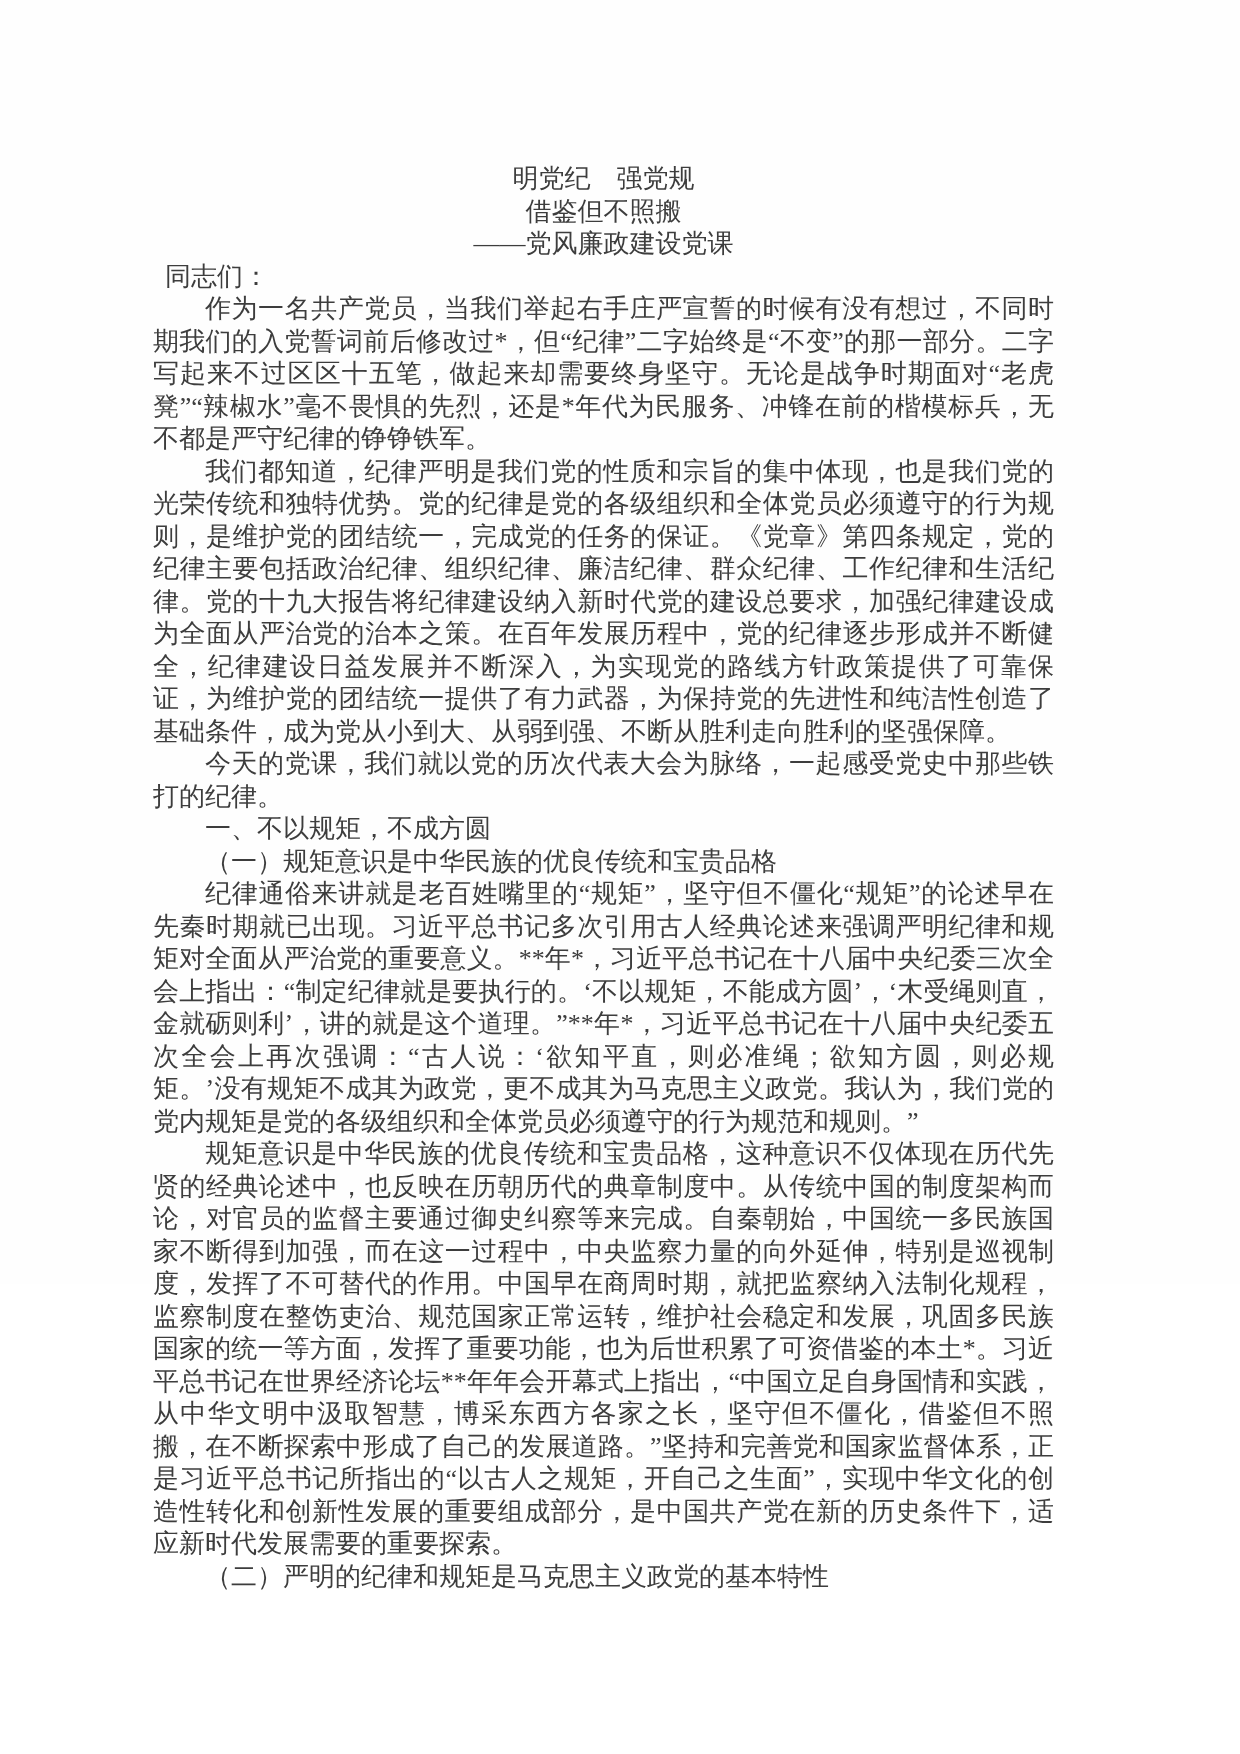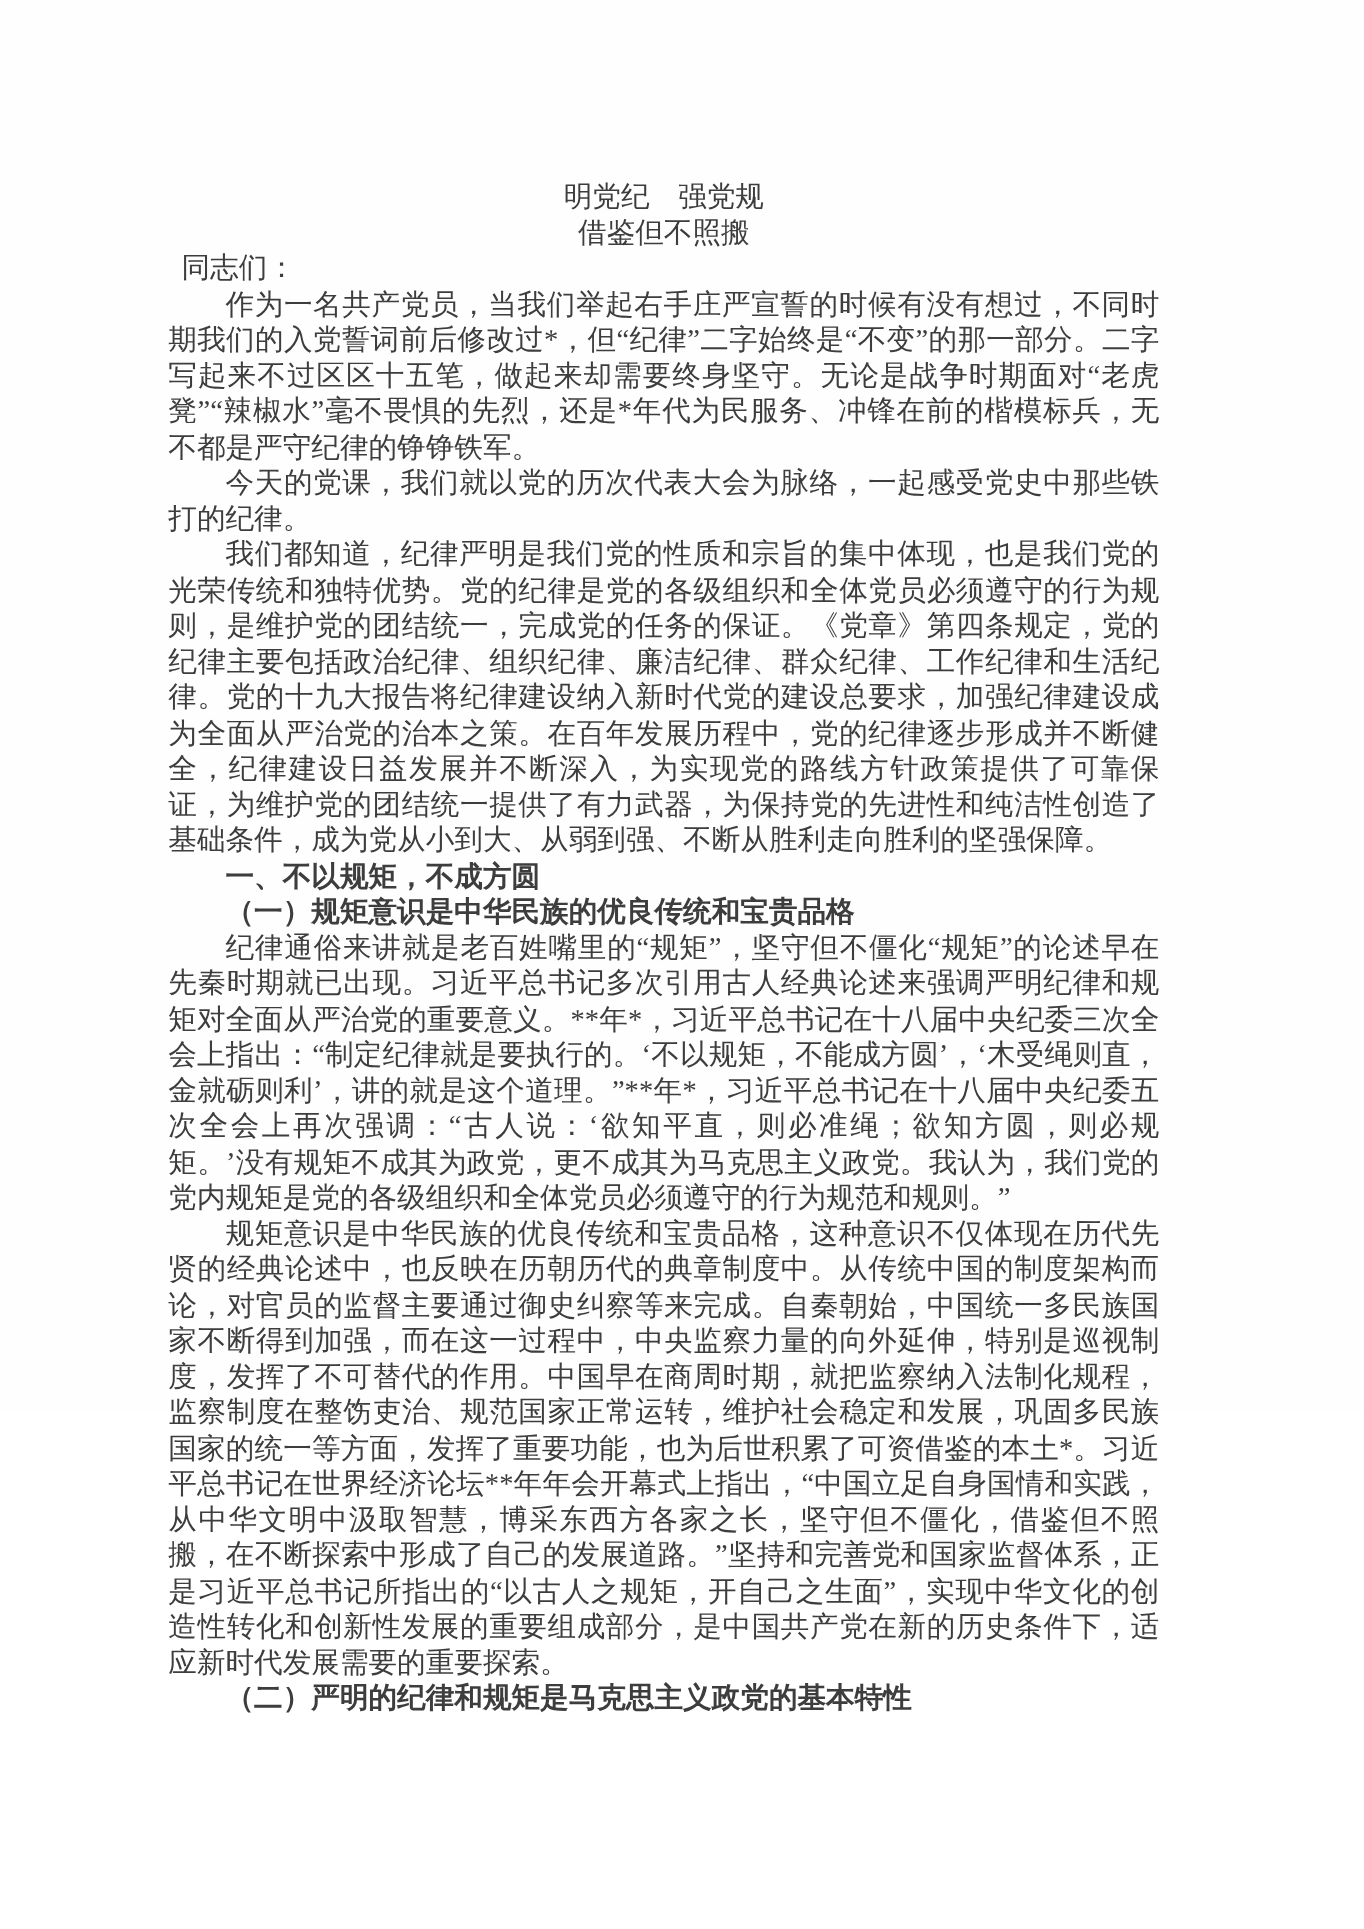--- a/index.html
+++ b/index.html
@@ -35,33 +35,34 @@
   }
   .doc p.t {
     text-align: center;
     text-indent: 0;
   }
   .doc p.s {
     text-indent: 0;
     margin-left: 12px;
   }
   .doc p.h {
-    font-weight: bold;
+    font-weight: normal;
   }
 </style>
 </head>
 <body>
 
 <div class="page">
   <div class="doc">
     <p class="t">明党纪　强党规</p>
     <p class="t">借鉴但不照搬</p>
+    <p class="t">——党风廉政建设党课</p>
     <p class="s">同志们：</p>
     <p class="p">作为一名共产党员，当我们举起右手庄严宣誓的时候有没有想过，不同时期我们的入党誓词前后修改过*，但“纪律”二字始终是“不变”的那一部分。二字写起来不过区区十五笔，做起来却需要终身坚守。无论是战争时期面对“老虎凳”“辣椒水”毫不畏惧的先烈，还是*年代为民服务、冲锋在前的楷模标兵，无不都是严守纪律的铮铮铁军。</p>
+    <p class="p">我们都知道，纪律严明是我们党的性质和宗旨的集中体现，也是我们党的光荣传统和独特优势。党的纪律是党的各级组织和全体党员必须遵守的行为规则，是维护党的团结统一，完成党的任务的保证。《党章》第四条规定，党的纪律主要包括政治纪律、组织纪律、廉洁纪律、群众纪律、工作纪律和生活纪律。党的十九大报告将纪律建设纳入新时代党的建设总要求，加强纪律建设成为全面从严治党的治本之策。在百年发展历程中，党的纪律逐步形成并不断健全，纪律建设日益发展并不断深入，为实现党的路线方针政策提供了可靠保证，为维护党的团结统一提供了有力武器，为保持党的先进性和纯洁性创造了基础条件，成为党从小到大、从弱到强、不断从胜利走向胜利的坚强保障。</p>
     <p class="p">今天的党课，我们就以党的历次代表大会为脉络，一起感受党史中那些铁打的纪律。</p>
-    <p class="p">我们都知道，纪律严明是我们党的性质和宗旨的集中体现，也是我们党的光荣传统和独特优势。党的纪律是党的各级组织和全体党员必须遵守的行为规则，是维护党的团结统一，完成党的任务的保证。《党章》第四条规定，党的纪律主要包括政治纪律、组织纪律、廉洁纪律、群众纪律、工作纪律和生活纪律。党的十九大报告将纪律建设纳入新时代党的建设总要求，加强纪律建设成为全面从严治党的治本之策。在百年发展历程中，党的纪律逐步形成并不断健全，纪律建设日益发展并不断深入，为实现党的路线方针政策提供了可靠保证，为维护党的团结统一提供了有力武器，为保持党的先进性和纯洁性创造了基础条件，成为党从小到大、从弱到强、不断从胜利走向胜利的坚强保障。</p>
     <p class="h">一、不以规矩，不成方圆</p>
     <p class="h">（一）规矩意识是中华民族的优良传统和宝贵品格</p>
     <p class="p">纪律通俗来讲就是老百姓嘴里的“规矩”，坚守但不僵化“规矩”的论述早在先秦时期就已出现。习近平总书记多次引用古人经典论述来强调严明纪律和规矩对全面从严治党的重要意义。**年*，习近平总书记在十八届中央纪委三次全会上指出：“制定纪律就是要执行的。‘不以规矩，不能成方圆’，‘木受绳则直，金就砺则利’，讲的就是这个道理。”**年*，习近平总书记在十八届中央纪委五次全会上再次强调：“古人说：‘欲知平直，则必准绳；欲知方圆，则必规矩。’没有规矩不成其为政党，更不成其为马克思主义政党。我认为，我们党的党内规矩是党的各级组织和全体党员必须遵守的行为规范和规则。”</p>
     <p class="p">规矩意识是中华民族的优良传统和宝贵品格，这种意识不仅体现在历代先贤的经典论述中，也反映在历朝历代的典章制度中。从传统中国的制度架构而论，对官员的监督主要通过御史纠察等来完成。自秦朝始，中国统一多民族国家不断得到加强，而在这一过程中，中央监察力量的向外延伸，特别是巡视制度，发挥了不可替代的作用。中国早在商周时期，就把监察纳入法制化规程，监察制度在整饬吏治、规范国家正常运转，维护社会稳定和发展，巩固多民族国家的统一等方面，发挥了重要功能，也为后世积累了可资借鉴的本土*。习近平总书记在世界经济论坛**年年会开幕式上指出，“中国立足自身国情和实践，从中华文明中汲取智慧，博采东西方各家之长，坚守但不僵化，借鉴但不照搬，在不断探索中形成了自己的发展道路。”坚持和完善党和国家监督体系，正是习近平总书记所指出的“以古人之规矩，开自己之生面”，实现中华文化的创造性转化和创新性发展的重要组成部分，是中国共产党在新的历史条件下，适应新时代发展需要的重要探索。</p>
     <p class="h">（二）严明的纪律和规矩是马克思主义政党的基本特性</p>
   </div>
 </div>
 
 </body></html>

